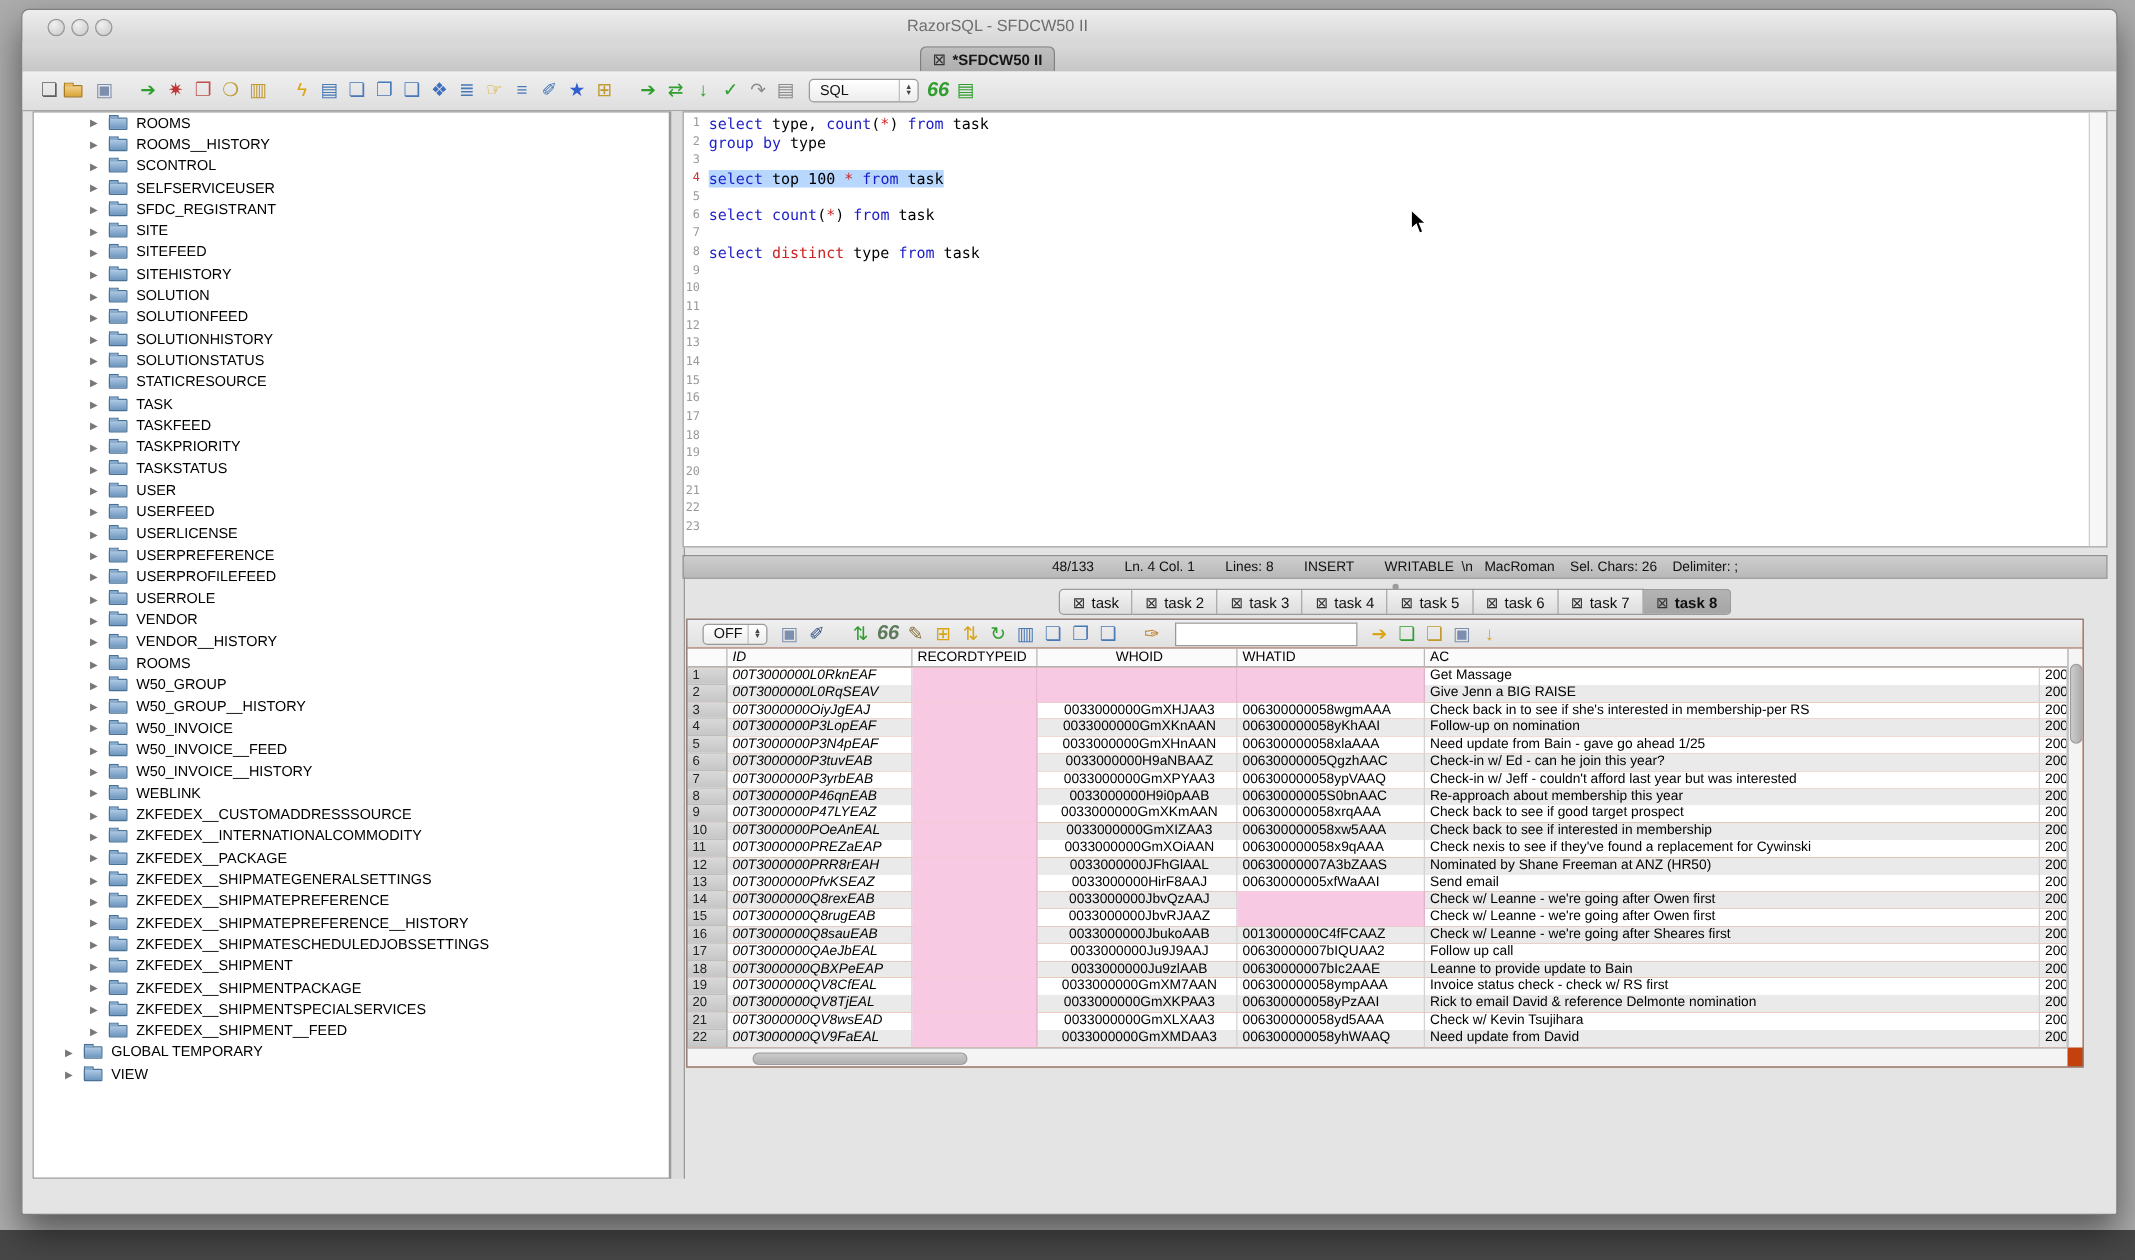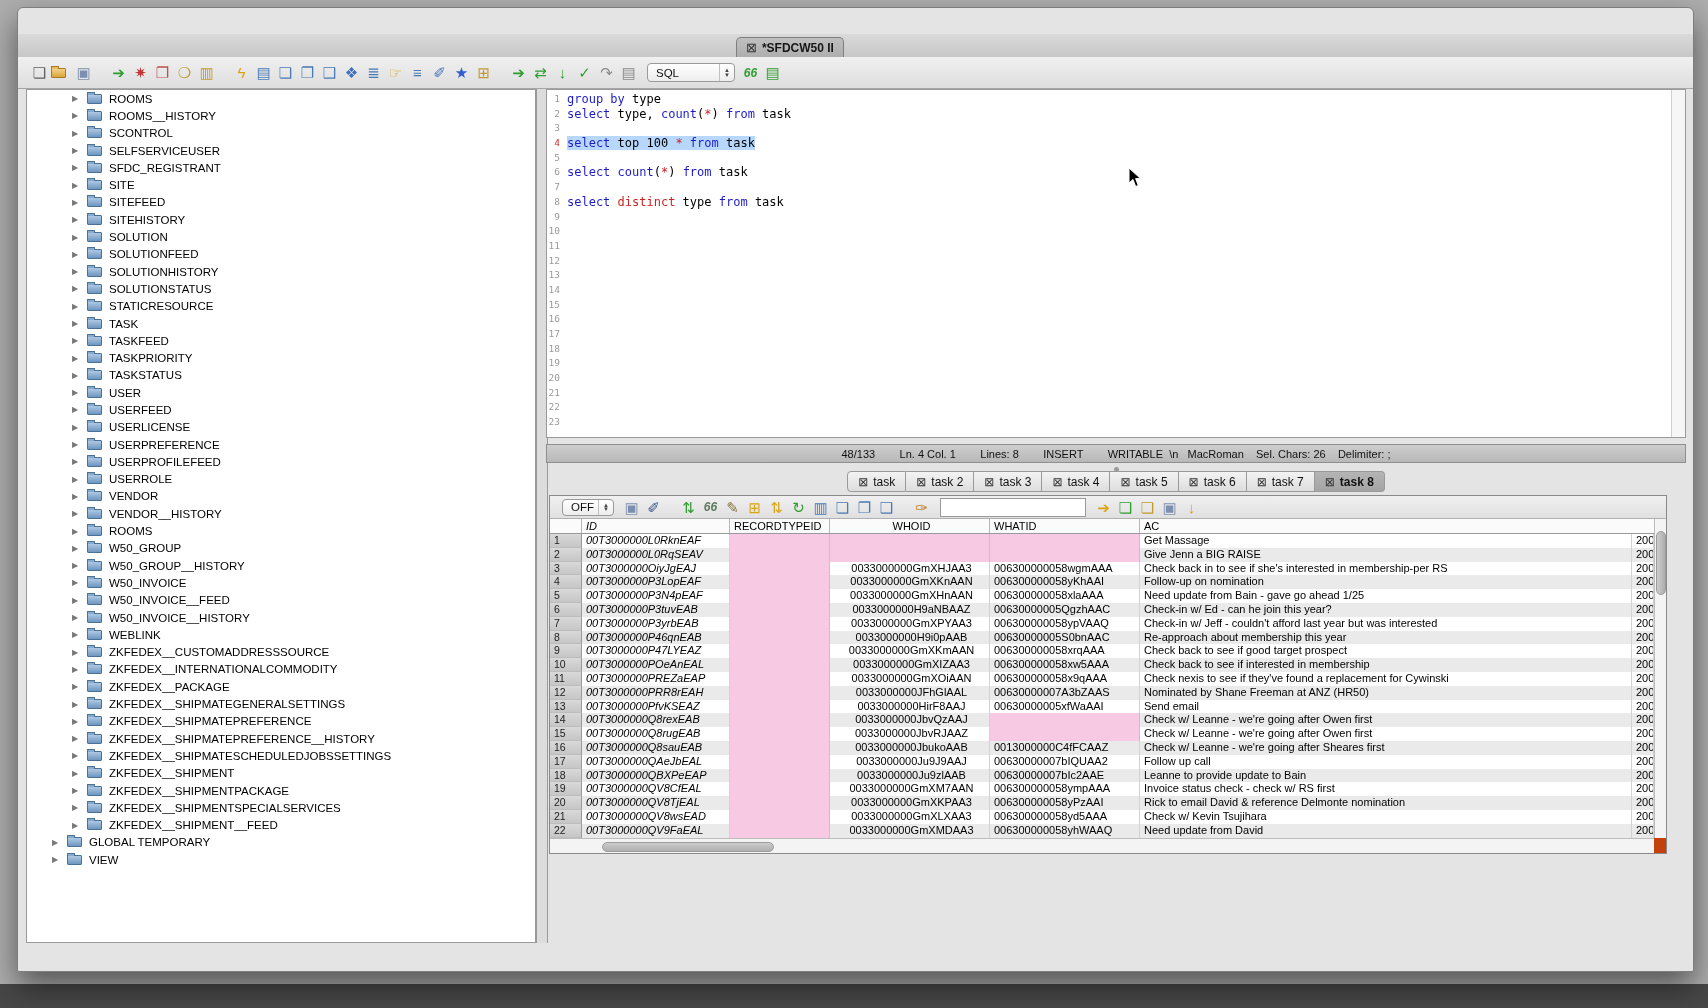--- a/index.html
+++ b/index.html
@@ -19,21 +19,21 @@
             border-bottom:1px solid #9e9e9e;}
   .conn-tab{position:absolute;left:718px;top:3px;height:19px;padding:0 9px;background:linear-gradient(#bfbfbf,#aeaeae);
             border:1px solid #7f7f7f;border-bottom:none;border-radius:5px 5px 0 0;display:flex;align-items:center;gap:5px;
             font-size:12px;font-weight:bold;color:#161616;}
   .boxx{font-size:13px;color:#333;font-weight:normal;line-height:1;}
   
   .toolbar{position:absolute;left:0;top:49px;right:0;height:31px;background:linear-gradient(#f0f0f0,#dedede);
            border-bottom:1px solid #a6a6a6;display:flex;align-items:center;padding-left:12px;}
   .icon{width:19px;height:19px;display:inline-flex;align-items:center;justify-content:center;
         font-size:15px;margin-right:3px;cursor:default;line-height:1;}
-  .icon.small-txt{font-size:12px;font-weight:bold;font-style:italic;}
+  .icon.small-txt{font-size:16px;font-weight:bold;font-style:italic;}
   .sep{width:13px;height:1px;}
   .combo{height:19px;background:linear-gradient(#ffffff,#ededed);border:1px solid #9a9a9a;border-radius:4px;
          display:inline-flex;align-items:center;font-size:11.5px;color:#111;padding-left:8px;margin:0 6px;box-sizing:border-box;}
   .combo .stp{margin-left:auto;display:flex;flex-direction:column;justify-content:center;line-height:4.5px;
               font-size:6px;color:#444;padding:0 4px;border-left:1px solid #c0c0c0;height:100%;}
   
   .sidebar{position:absolute;left:8px;top:81px;width:510px;bottom:28px;background:#fff;
            border:1px solid #9a9a9a;overflow:hidden;box-sizing:border-box;}
   .tree-row{height:17.3px;display:flex;align-items:center;font-size:11.5px;color:#000;white-space:nowrap;}
   .tree-row.lv2{padding-left:45px;}
@@ -108,20 +108,26 @@
   .cursor{position:absolute;left:1128px;top:167px;z-index:50;}
 </style>
 </head>
 <body>
 
 <div class="screen">
   <div class="desktop-band"></div>
 
   <div class="win">
 
+    <div class="titlebar">
+      <span class="tl" style="left:20px"></span>
+      <span class="tl" style="left:39px"></span>
+      <span class="tl" style="left:58px"></span>
+      <div class="title">RazorSQL - SFDCW50 II</div>
+    </div>
 
     <div class="tabstrip">
       <div class="conn-tab">
         <span class="boxx">⊠</span>
         <span>*SFDCW50 II</span>
       </div>
     </div>
 
     <div class="toolbar">
       <span id="main-toolbar-icons" style="display:contents"><span class="icon" style="color: rgb(96, 96, 96);">❏</span><span class="icon">
@@ -386,22 +392,22 @@
           <div class="lnum">16</div>
           <div class="lnum">17</div>
           <div class="lnum">18</div>
           <div class="lnum">19</div>
           <div class="lnum">20</div>
           <div class="lnum">21</div>
           <div class="lnum">22</div>
           <div class="lnum">23</div>
         </div>
       <div class="code" id="code">
+          <div class="codeline"><span><span class="kw">select</span><span class="pl"> type, </span><span class="kw">count</span><span class="pl">(</span><span class="st">*</span><span class="pl">) </span><span class="kw">from</span><span class="pl"> task</span></span></div>
           <div class="codeline"><span><span class="kw">group by</span><span class="pl"> type</span></span></div>
-          <div class="codeline"><span><span class="kw">select</span><span class="pl"> type, </span><span class="kw">count</span><span class="pl">(</span><span class="st">*</span><span class="pl">) </span><span class="kw">from</span><span class="pl"> task</span></span></div>
           <div class="codeline"><span></span></div>
           <div class="codeline"><span class="selbg"><span class="kw">select</span><span class="pl"> top 100 </span><span class="st">*</span><span class="pl"> </span><span class="kw">from</span><span class="pl"> task</span></span></div>
           <div class="codeline"><span></span></div>
           <div class="codeline"><span><span class="kw">select</span><span class="pl"> </span><span class="kw">count</span><span class="pl">(</span><span class="st">*</span><span class="pl">) </span><span class="kw">from</span><span class="pl"> task</span></span></div>
           <div class="codeline"><span></span></div>
           <div class="codeline"><span><span class="kw">select</span><span class="pl"> </span><span class="st">distinct</span><span class="pl"> type </span><span class="kw">from</span><span class="pl"> task</span></span></div>
           <div class="codeline"><span></span></div>
           <div class="codeline"><span></span></div>
           <div class="codeline"><span></span></div>
           <div class="codeline"><span></span></div>

